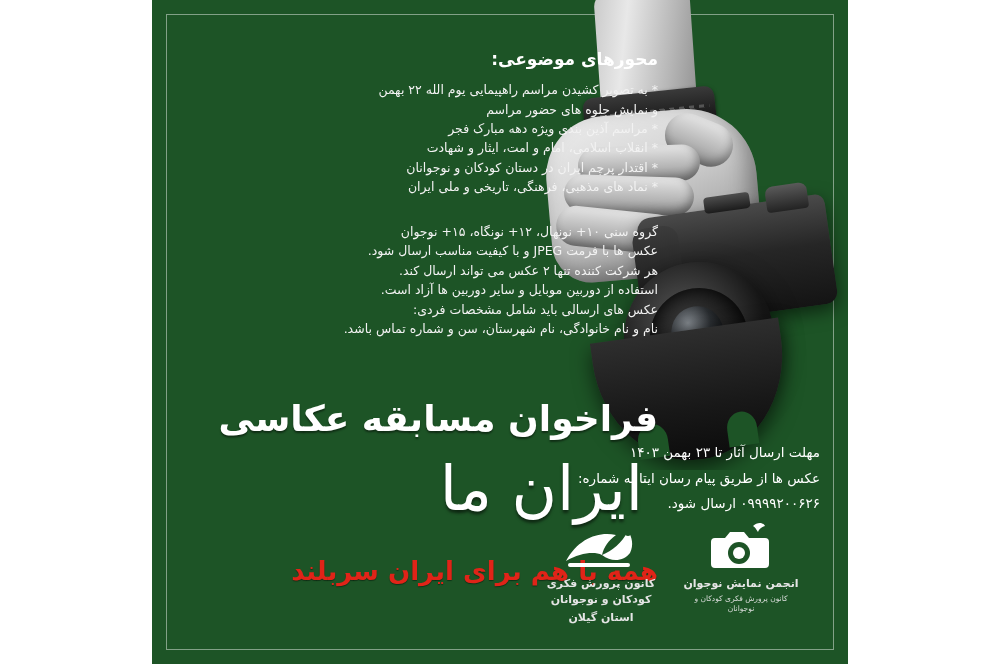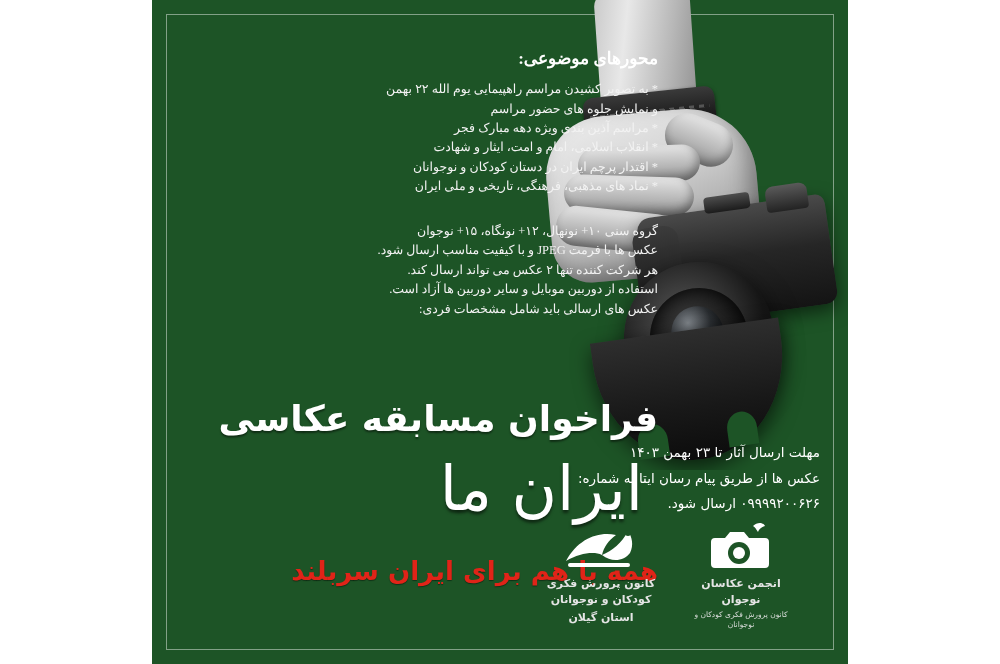--- a/index.html
+++ b/index.html
@@ -193,21 +193,20 @@
   .hn1 { left: 34px; }
   .hn2 { left: 124px; }
 
   
   .txt-block {
     position: absolute;
     color: #ffffff;
     text-align: right;
     direction: rtl;
     line-height: 1.55;
-    font-family: Liberation Serif, serif;
   }
 
   .heading {
     font-size: 17px;
     font-weight: bold;
     color: #ffffff;
     margin-bottom: 8px;
   }
   .body-line {
     font-size: 12.5px;
@@ -347,20 +346,21 @@
       <div class="body-line">* اقتدار پرچم ایران در دستان کودکان و نوجوانان</div>
       <div class="body-line">* نماد های مذهبی، فرهنگی، تاریخی و ملی ایران</div>
     </div>
 
     <div class="txt-block" id="rules">
       <div class="body-line">گروه سنی ۱۰+ نونهال، ۱۲+ نونگاه، ۱۵+ نوجوان</div>
       <div class="body-line">عکس ها با فرمت JPEG و با کیفیت مناسب ارسال شود.</div>
       <div class="body-line">هر شرکت کننده تنها ۲ عکس می تواند ارسال کند.</div>
       <div class="body-line">استفاده از دوربین موبایل و سایر دوربین ها آزاد است.</div>
       <div class="body-line">عکس های ارسالی باید شامل مشخصات فردی:</div>
+      <div class="body-line">نام و نام خانوادگی، نام شهرستان، سن و شماره تماس باشد.</div>
     </div>
 
     <div class="call-title">فراخوان مسابقه عکاسی</div>
     <div class="main-title">ایران ما</div>
     <div class="slogan">همه با هم برای ایران سربلند</div>
 
     <div class="deadline">
       <div>مهلت ارسال آثار تا ۲۳ بهمن ۱۴۰۳</div>
       <div>عکس ها از طریق پیام رسان ایتا به شماره:</div>
       <div>۰۹۹۹۹۲۰۰۶۲۶ ارسال شود.</div>
@@ -383,20 +383,20 @@
 
       <div class="logo">
         <div class="mark">
           <svg width="64" height="54" viewBox="0 0 64 54" aria-hidden="true">
             <path d="M6 18 h10 l5 -6 h14 l5 6 h16 a4 4 0 0 1 4 4 v22 a4 4 0 0 1 -4 4 H6 a4 4 0 0 1 -4 -4 V22 a4 4 0 0 1 4 -4 Z" fill="#ffffff"></path>
             <circle cx="30" cy="33" r="11" fill="#1d5426"></circle>
             <circle cx="30" cy="33" r="6" fill="#ffffff"></circle>
             <path d="M44 6 c4 -4 10 -4 12 0 c-3 1 -6 3 -7 6 c-2 -3 -3 -5 -5 -6 Z" fill="#ffffff"></path>
           </svg>
         </div>
-        <div class="l1">انجمن عکاسان نوجوان</div>
+        <div class="l1">انجمن نمایش نوجوان</div>
         <div class="l2">کانون پرورش فکری کودکان و نوجوانان</div>
       </div>
 
     </div>
 
   </div>
 </div>
 
 </body></html>

